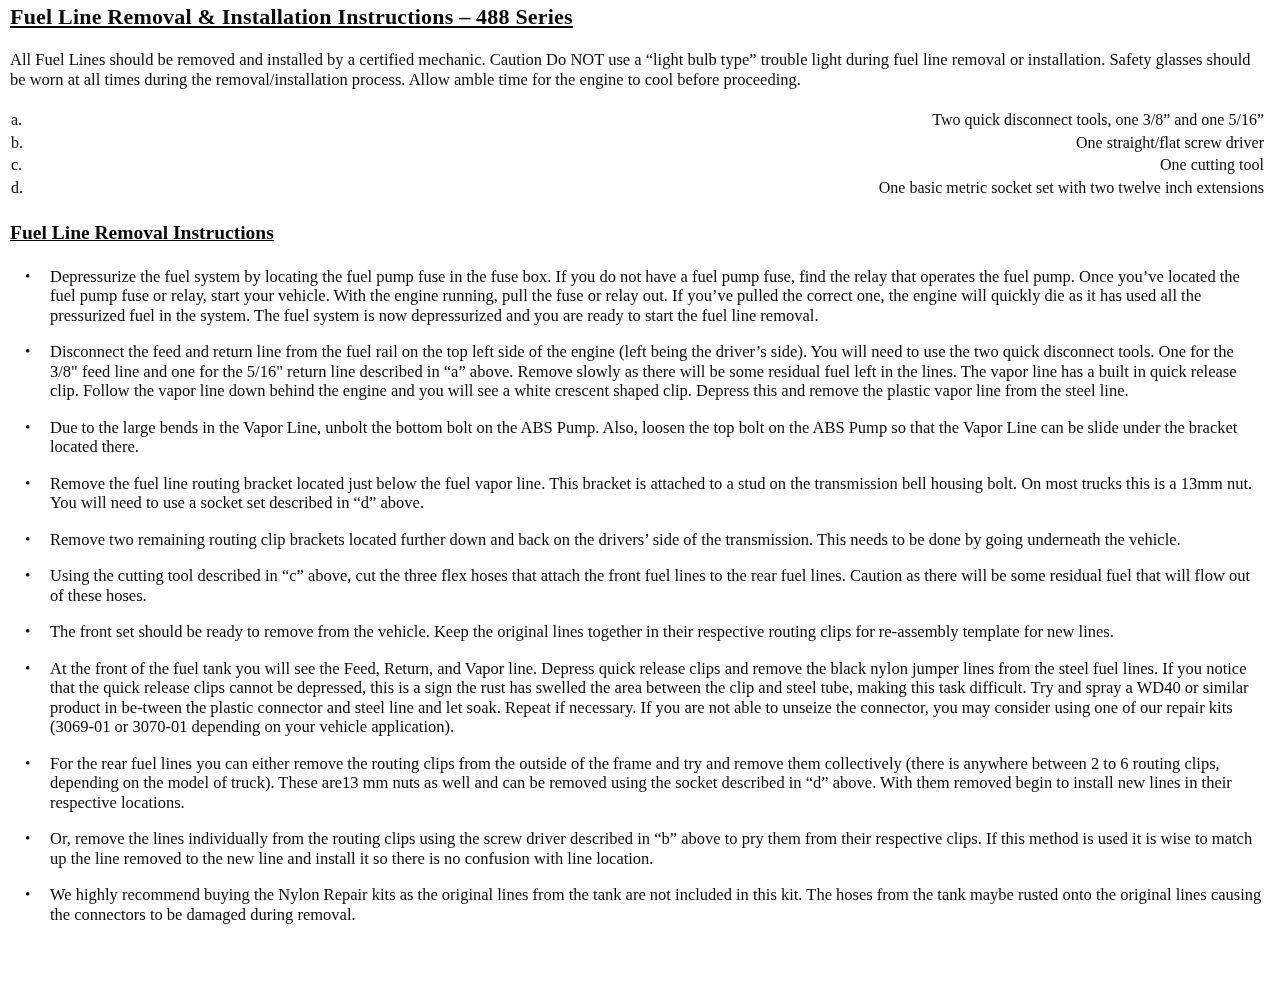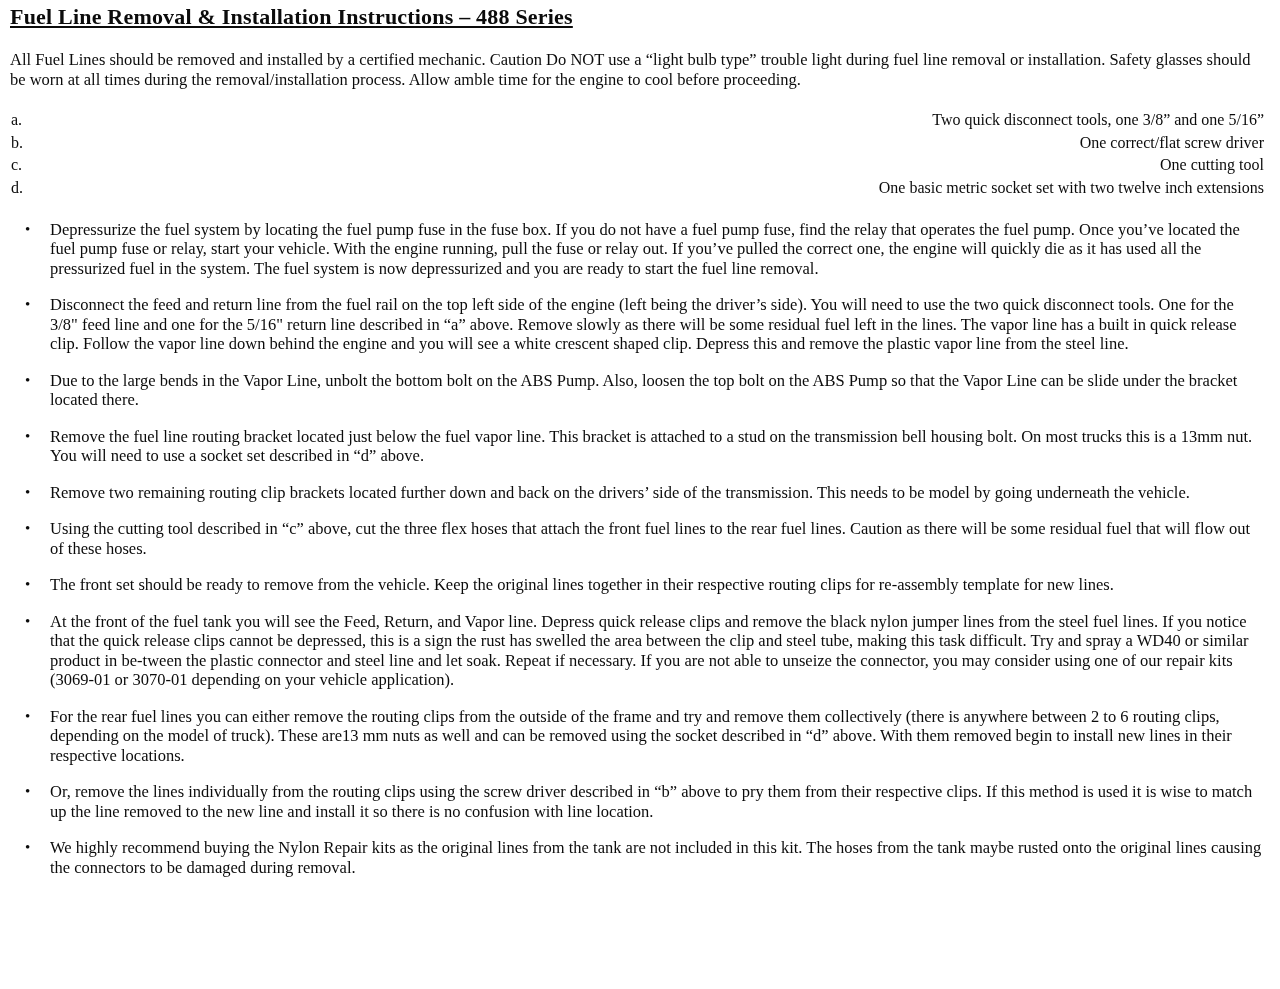--- a/index.html
+++ b/index.html
@@ -65,35 +65,36 @@
 
   <div class="tools-list">
 
       <div class="tool-item">
         <span class="tool-label">a.</span>
         <span class="tool-text">Two quick disconnect tools, one 3/8” and one 5/16”</span>
       </div>
 
       <div class="tool-item">
         <span class="tool-label">b.</span>
-        <span class="tool-text">One correct/flat screw driver</span>
+        <span class="tool-text">One straight/flat screw driver</span>
       </div>
 
       <div class="tool-item">
         <span class="tool-label">c.</span>
         <span class="tool-text">One cutting tool</span>
       </div>
 
       <div class="tool-item">
         <span class="tool-label">d.</span>
         <span class="tool-text">One basic metric socket set with two twelve inch extensions</span>
       </div>
 
     </div>
 
+  <h2 class="section-heading">Fuel Line Removal Instructions</h2>
 
   <div class="bullet-list">
 
       <div class="bullet-item">
         <span class="bullet-glyph">•</span>
         <span class="bullet-text">Depressurize the fuel system by locating the fuel pump fuse in the fuse box. If you do not have a fuel pump fuse, find the relay that operates the fuel pump. Once you’ve located the fuel pump fuse or relay, start your vehicle. With the engine running, pull the fuse or relay out. If you’ve pulled the correct one, the engine will quickly die as it has used all the pressurized fuel in the system. The fuel system is now depressurized and you are ready to start the fuel line removal.</span>
       </div>
 
       <div class="bullet-item">
         <span class="bullet-glyph">•</span>
@@ -105,21 +106,21 @@
         <span class="bullet-text">Due to the large bends in the Vapor Line, unbolt the bottom bolt on the ABS Pump. Also, loosen the top bolt on the ABS Pump so that the Vapor Line can be slide under the bracket located there.</span>
       </div>
 
       <div class="bullet-item">
         <span class="bullet-glyph">•</span>
         <span class="bullet-text">Remove the fuel line routing bracket located just below the fuel vapor line. This bracket is attached to a stud on the transmission bell housing bolt. On most trucks this is a 13mm nut. You will need to use a socket set described in “d” above.</span>
       </div>
 
       <div class="bullet-item">
         <span class="bullet-glyph">•</span>
-        <span class="bullet-text">Remove two remaining routing clip brackets located further down and back on the drivers’ side of the transmission. This needs to be model by going underneath the vehicle.</span>
+        <span class="bullet-text">Remove two remaining routing clip brackets located further down and back on the drivers’ side of the transmission. This needs to be done by going underneath the vehicle.</span>
       </div>
 
       <div class="bullet-item">
         <span class="bullet-glyph">•</span>
         <span class="bullet-text">Using the cutting tool described in “c” above, cut the three flex hoses that attach the front fuel lines to the rear fuel lines. Caution as there will be some residual fuel that will flow out of these hoses.</span>
       </div>
 
       <div class="bullet-item">
         <span class="bullet-glyph">•</span>
         <span class="bullet-text">The front set should be ready to remove from the vehicle. Keep the original lines together in their respective routing clips for re-assembly template for new lines.</span>

